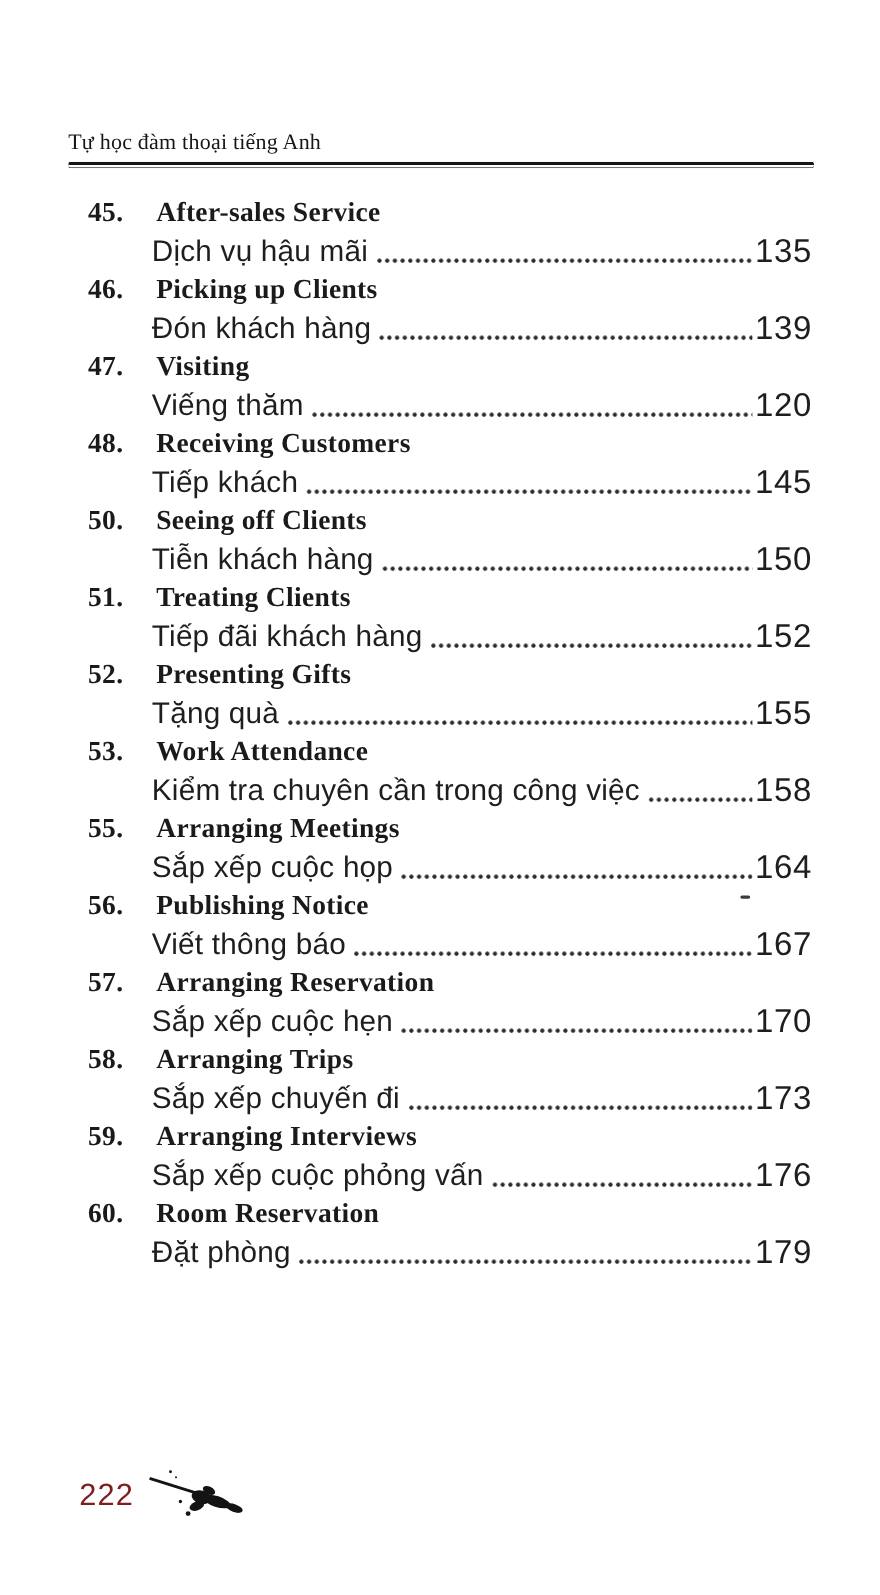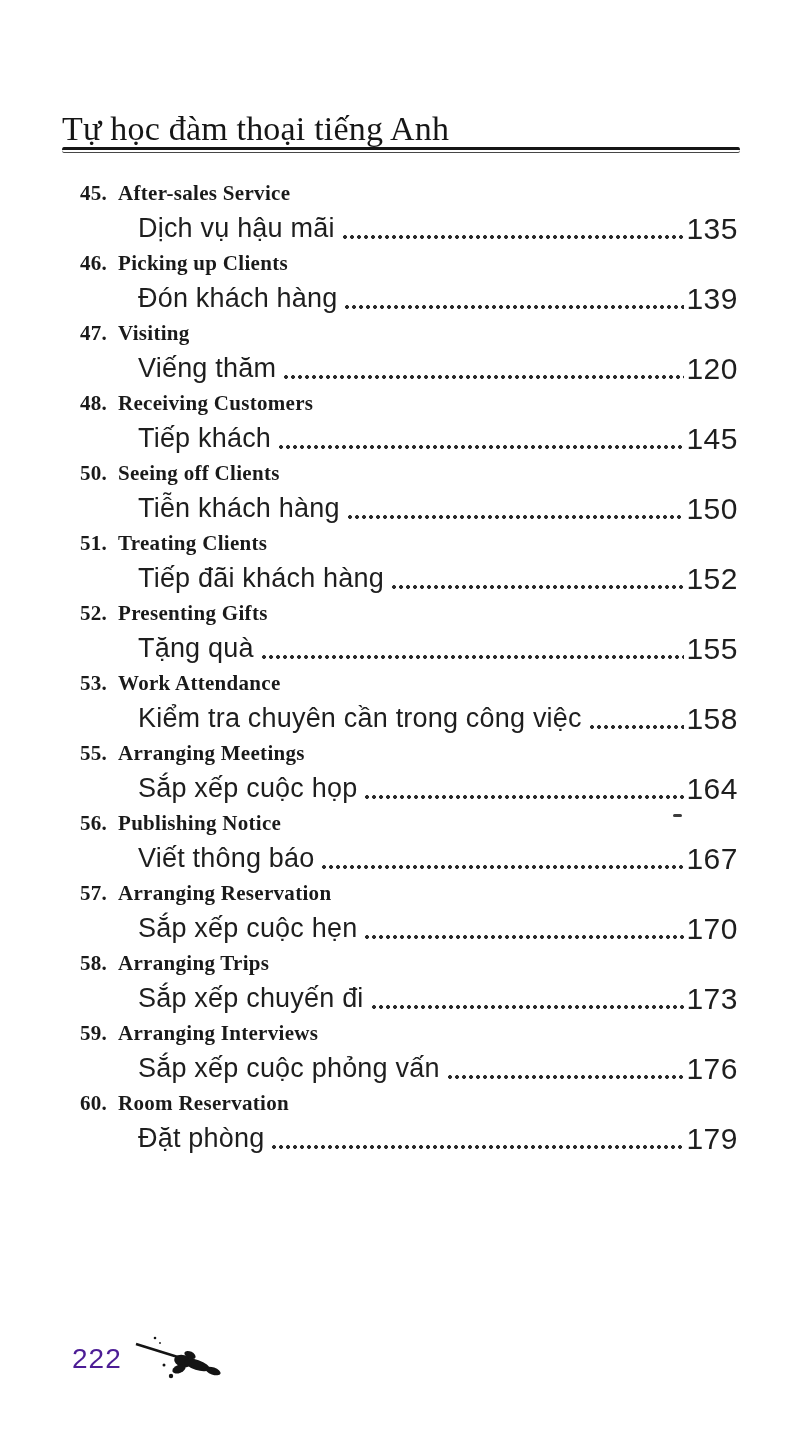--- a/index.html
+++ b/index.html
@@ -21,21 +21,21 @@
 
   
   .header {
     position: absolute;
     left: 62px;
     top: 114px;
     width: 678px;
   }
   .header-title {
     font-family: "Liberation Serif", serif;
-    font-size: 34px;
+    font-size: 20px;
     font-weight: 500;
     letter-spacing: 0.2px;
     color: #161616;
     line-height: 30px;
   }
   .header-rule {
     margin-top: 3px;
     height: 2px;
     border-top: 3px solid #161616;
     border-bottom: 1px solid #474747;
@@ -49,24 +49,25 @@
     top: 176px;
     width: 658px;
   }
   .entry { height: 70px; }
   .entry-title-line {
     height: 35px;
     line-height: 35px;
     display: flex;
     font-family: "Liberation Serif", serif;
     font-weight: bold;
-    font-size: 21px;
+    font-size: 25px;
     letter-spacing: 0.3px;
     color: #1a1a1a;
     white-space: nowrap;
+    gap: 24px;
   }
   .num {
     flex: 0 0 38px;
   }
   .entry-sub-line {
     height: 35px;
     display: flex;
     margin-left: 58px;
     white-space: nowrap;
   }
@@ -108,21 +109,21 @@
   .footer {
     position: absolute;
     left: 72px;
     top: 1332px;
     display: flex;
     align-items: center;
   }
   .folio {
     font-size: 28px;
     letter-spacing: 1px;
-    color: #4c1d95;
+    color: #7f1d1d;
   }
   .ornament {
     margin-left: 12px;
     margin-top: 2px;
     width: 96px;
     height: 52px;
   }
 </style>
 </head>
 <body>

